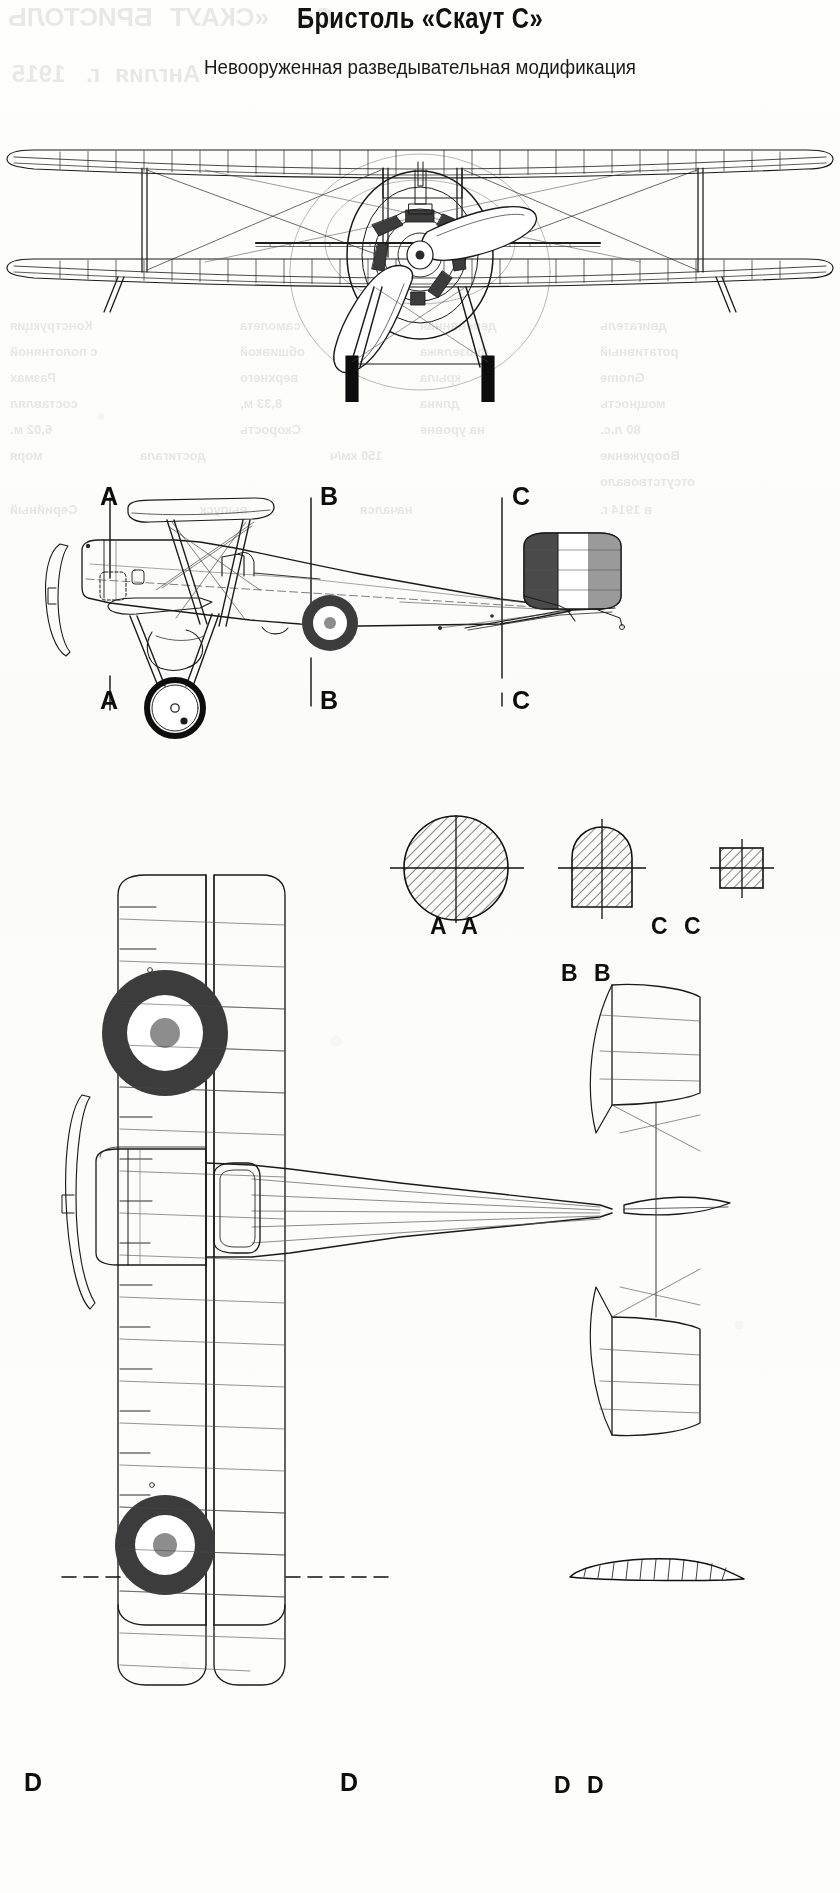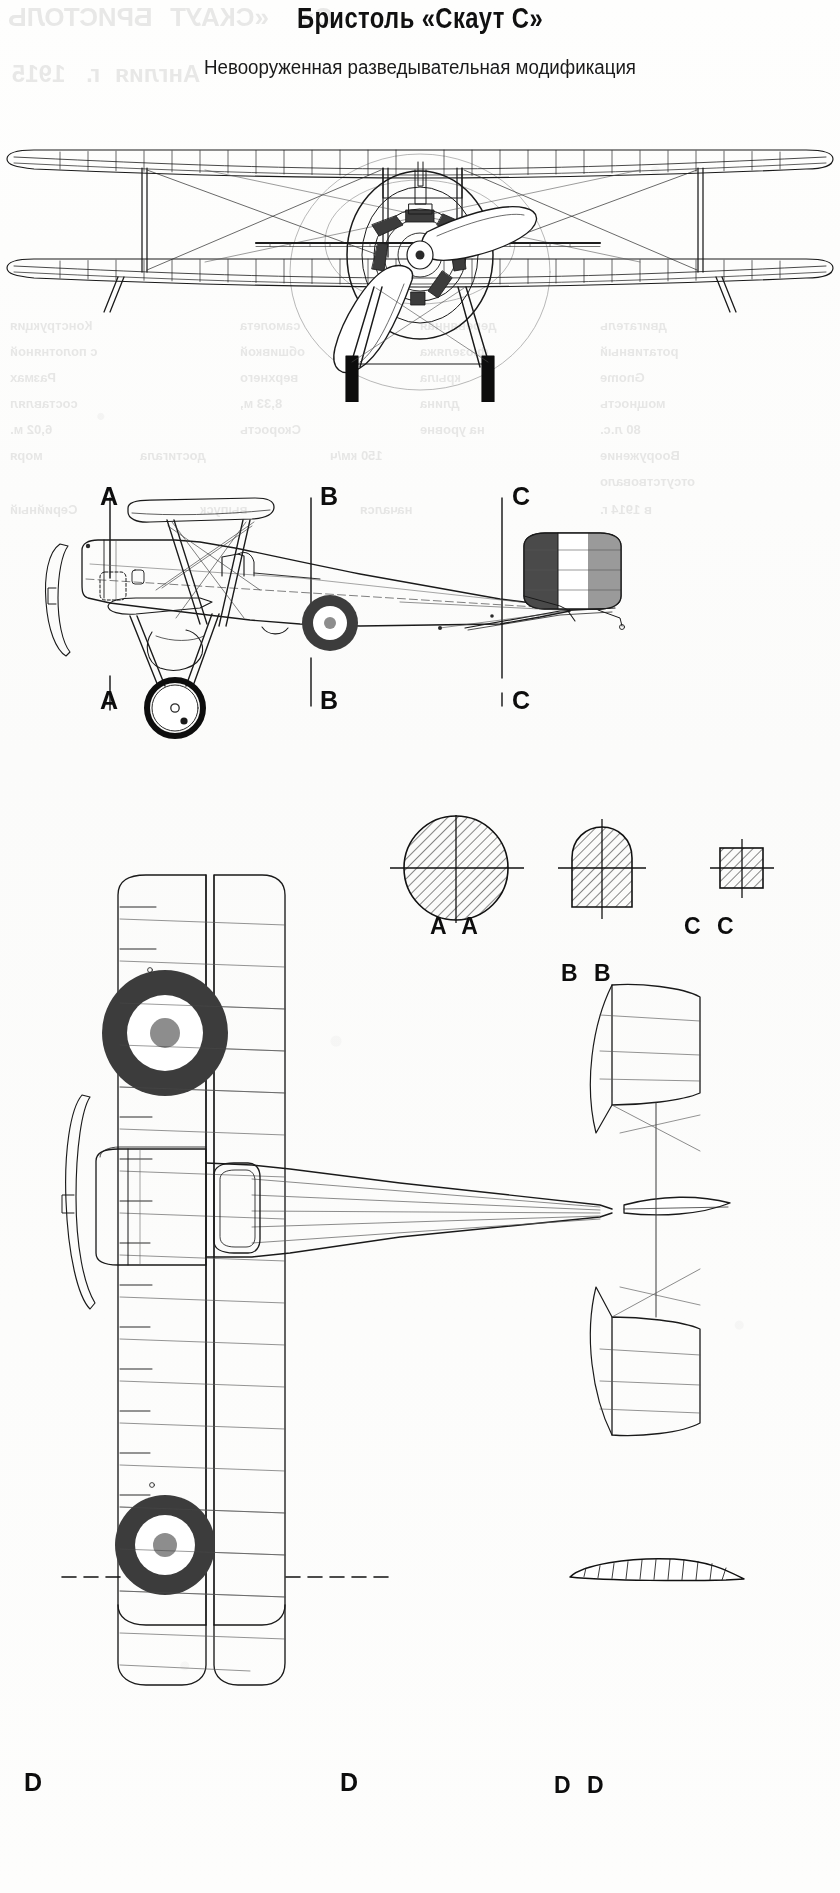--- a/index.html
+++ b/index.html
@@ -457,21 +457,21 @@
       <path d="M 212 4 L 212 104" stroke="#111" stroke-width="1.3"></path>
 
       <rect x="330" y="33" width="43" height="40" fill="url(#hatch)" stroke="#111" stroke-width="1.6"></rect>
       <path d="M 320 53 L 384 53" stroke="#111" stroke-width="1.3"></path>
       <path d="M 352 24 L 352 83" stroke="#111" stroke-width="1.3"></path>
     </g>
   </svg>
   </div>
   <div class="xsec-label" style="left:430px; top:913px;">A A</div>
   <div class="xsec-label" style="left:561px; top:960px;">B B</div>
-  <div class="xsec-label" style="left:651px; top:913px;margin-left:33px;">C C</div>
+  <div class="xsec-label" style="left:651px; top:913px;">C C</div>
 
   <div class="vw" style="left:0px; top:865px;">
   <svg width="840" height="1028" viewBox="0 0 840 1028">
     <g fill="none" stroke="#1a1a1a" stroke-width="1.15" stroke-linejoin="round" stroke-linecap="round">
 
       <path d="M 82 230 C 70 244 64 288 66 336 C 68 390 78 432 90 444 L 95 438
                C 84 420 76 382 76 332 C 76 282 82 244 90 232 Z" stroke-width="1.15"></path>
       <path d="M 74 330 L 62 330 L 62 348 L 74 348" stroke-width="1.0"></path>
 
       <path d="M 118 30 C 118 16 128 10 146 10 L 206 10 L 206 760 L 146 760

